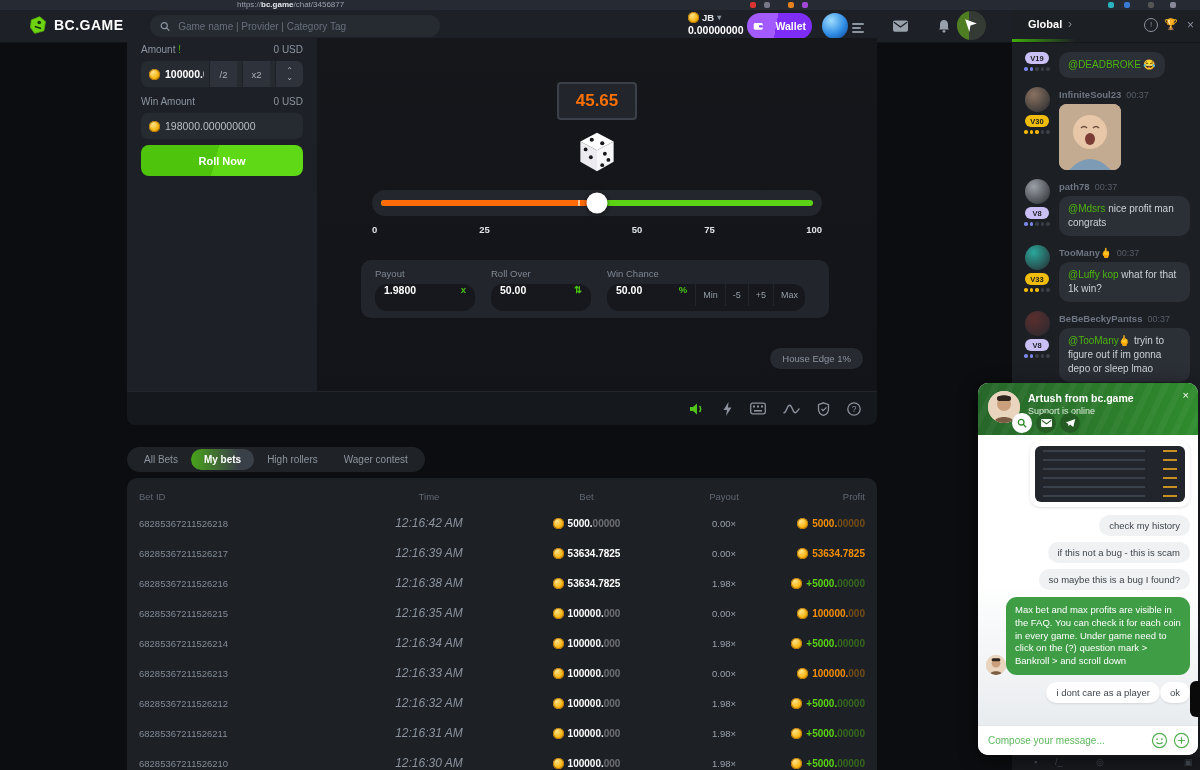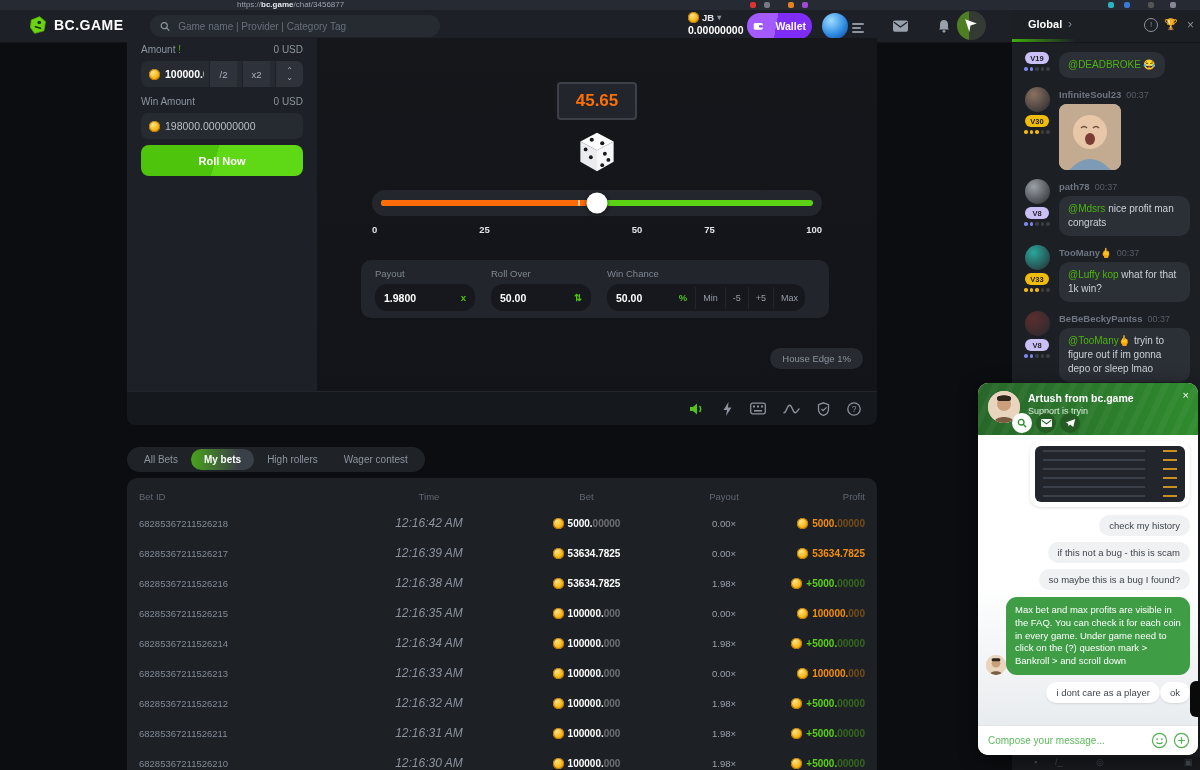--- a/index.html
+++ b/index.html
@@ -87,21 +87,21 @@
   #track .orange{position:absolute;left:0;top:0;bottom:0;background:#fe6c0a;}
   #marker{position:absolute;top:0;width:2px;height:6px;background:#ffc38f;}
   #handle{position:absolute;top:50%;width:21px;height:21px;border-radius:50%;background:#fff;
         transform:translate(-50%,-50%);box-shadow:0 1px 4px rgba(0,0,0,.6);}
   #ticks{position:absolute;left:55px;right:55px;top:186px;height:12px;}
   #ticks span{position:absolute;transform:translateX(-50%);color:#dfe3e8;font-size:9.5px;font-weight:700;}
   #ticks span:first-child{transform:none;}
   #ticks span:last-child{transform:translateX(-100%);}
   #panel{position:absolute;left:44px;right:48px;top:222px;height:58px;background:#22252b;border-radius:10px;padding:8px 14px;box-sizing:border-box;display:flex;gap:16px;}
   .pgroup .plbl{font-size:9.5px;color:#7f8893;margin-bottom:5px;}
-  .pill{height:27px;background:#16181d;border-radius:12px;display:flex;align-items:center;padding:0 9px;box-sizing:border-box;}
+  .pill{height:27px;background:#16181d;border-radius:12px;display:flex;padding:0 9px;box-sizing:border-box;}
   .pill .pval{color:#fff;font-weight:700;font-size:10.5px;flex:1;}
   .pill .sfx{color:#49c50b;font-size:9.5px;font-weight:700;}
   #g-payout .pill{width:100px;}
   #g-roll .pill{width:100px;}
   #g-chance .pill{width:198px;padding-right:0;}
   .cbtn{height:22px;border-left:1px solid #22262c;display:flex;align-items:center;justify-content:center;
         color:#969ea8;font-size:9px;padding:0 7px;cursor:pointer;}
   .cbtn:last-child{border-radius:0 7px 7px 0;}
   #house-edge{position:absolute;right:14px;top:310px;height:21px;background:#272b31;border-radius:11px;
         display:flex;align-items:center;padding:0 12px;color:#8b949e;font-size:9.5px;}
@@ -664,21 +664,21 @@
       <div id="s-avatar">
         <svg width="32" height="32" viewBox="0 0 32 32">
             <rect width="32" height="32" fill="#e9d4bd"></rect>
             <circle cx="16" cy="13" r="7" fill="#caa07c"></circle>
             <path d="M6 32 C6 24 26 24 26 32 Z" fill="#7a5c43"></path>
             <path d="M9 10 C9 4 23 4 23 10 L23 8 C23 3 9 3 9 8 Z" fill="#2e241c"></path>
             <rect x="9" y="5" width="14" height="5" rx="2.5" fill="#2e241c"></rect>
           </svg>
       </div>
       <div id="s-name">Artush from bc.game</div>
-      <div id="s-status">Support is tryin</div>
+      <div id="s-status">Support is online</div>
       <span id="s-close">×</span>
       <div id="s-btns">
         <span class="sbtn white">
           <svg width="10" height="10" viewBox="0 0 12 12">
               <circle cx="5" cy="5" r="3.4" fill="none" stroke="#2f8c2d" stroke-width="1.6"></circle>
               <path d="M8 8 L11 11" stroke="#2f8c2d" stroke-width="1.6"></path>
             </svg>
         </span>
         <span class="sbtn dark">
           <svg width="11" height="8" viewBox="0 0 14 10">

